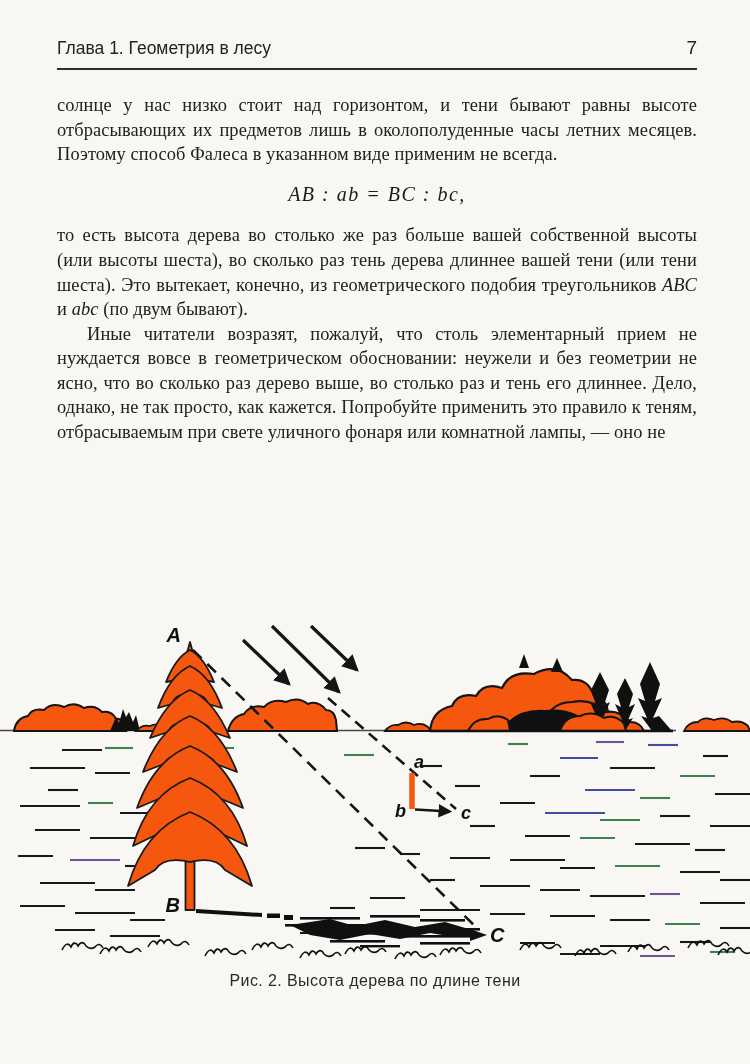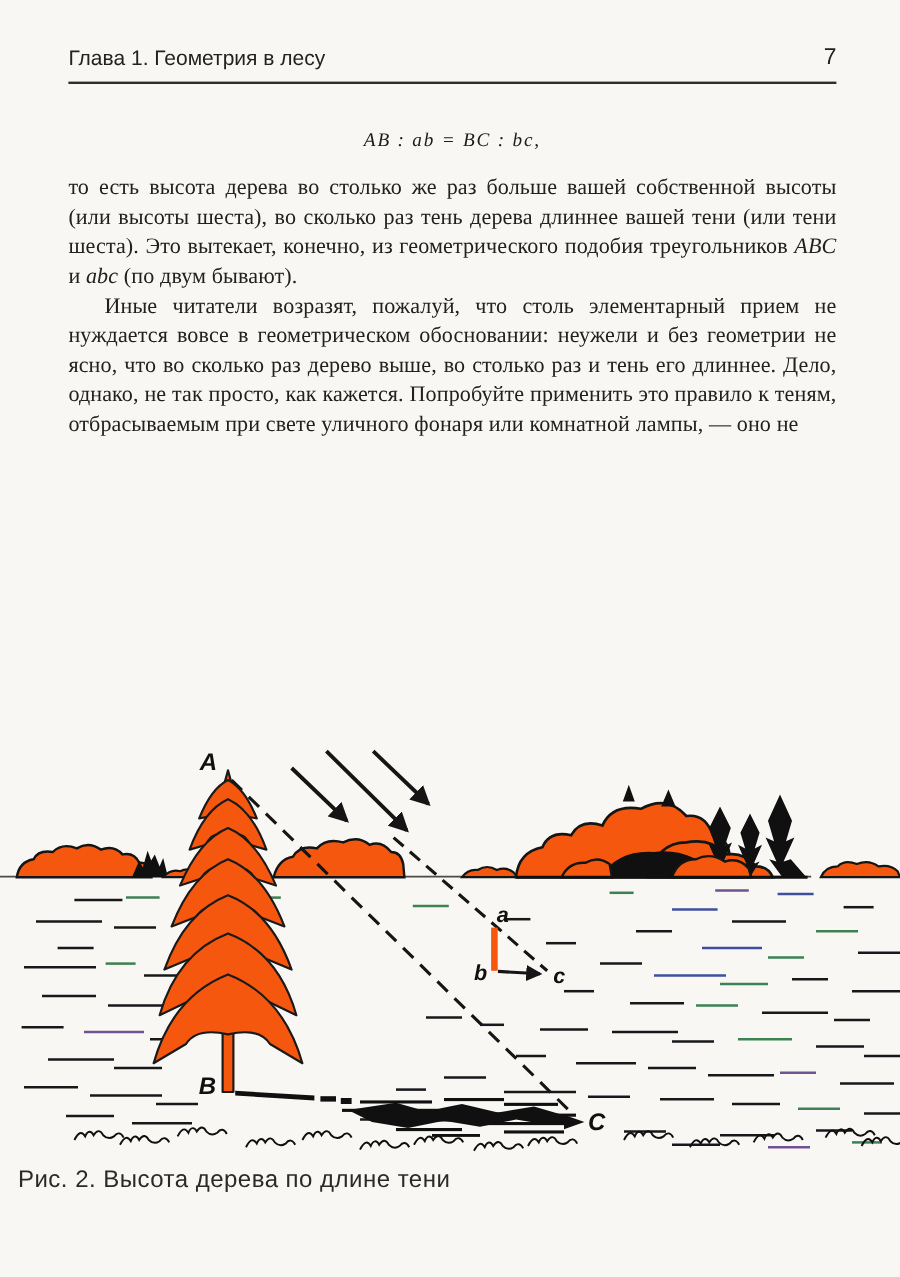--- a/index.html
+++ b/index.html
@@ -17,46 +17,46 @@
   .running-head .pageno{font-size:19px;}
   .text-block{
     position:absolute;left:57px;top:93px;width:640px;
     font-size:18.4px;line-height:1.335;text-align:justify;
     color:#212121;letter-spacing:.1px;
   }
   .text-block p{margin:0;}
   .text-block p.indent{text-indent:30px;}
   .text-block .it{font-style:italic;}
   .formula{
-    text-align:center;font-style:italic;font-size:16px;
+    text-align:center;font-style:italic;font-size:20px;
     margin:14px 0 16px 0;letter-spacing:1.5px;color:#1b1b1b;
   }
   .figure{position:absolute;left:0;top:598px;width:750px;}
   .figure svg{display:block;}
   .fig-caption{
-    margin-top:12px;text-align:left;
-    font-family:"Liberation Sans",sans-serif;font-size:20px;color:#2a2a2a;
+    margin-top:12px;text-align:center;
+    font-family:"Liberation Sans",sans-serif;font-size:16px;color:#2a2a2a;
     letter-spacing:.4px;
-    padding-left:15px;
   }
   .lbl{font-family:"Liberation Sans",sans-serif;font-weight:bold;font-style:italic;fill:#101010;}
   .lbl-big{font-size:20px;}
   .lbl-small{font-size:18px;}
 </style>
 </head>
 <body>
 
 <div class="page">
 
   <div class="running-head">
     <span>Глава 1. Геометрия в лесу</span>
     <span class="pageno">7</span>
   </div>
 
   <div class="text-block" id="paragraphs">
+      <p><span>солнце у нас низко стоит над горизонтом, и тени бывают равны высоте отбрасывающих их предметов лишь в околополуденные часы летних месяцев. Поэтому способ Фалеса в указанном виде применим не всегда.</span></p>
       <div class="formula">AB : ab = BC : bc,</div>
       <p><span>то есть высота дерева во столько же раз больше вашей собственной высоты (или высоты шеста), во сколько раз тень дерева длиннее вашей тени (или тени шеста). Это вытекает, конечно, из геометрического подобия треугольников </span><span class="it">ABC</span><span> и </span><span class="it">abc</span><span> (по двум бывают).</span></p>
       <p class="indent"><span>Иные читатели возразят, пожалуй, что столь элементарный прием не нуждается вовсе в геометрическом обосновании: неужели и без геометрии не ясно, что во сколько раз дерево выше, во столько раз и тень его длиннее. Дело, однако, не так просто, как кажется. Попробуйте применить это правило к теням, отбрасываемым при свете уличного фонаря или комнатной лампы, — оно не</span></p>
     </div>
 
   <div class="figure">
     <svg width="750" height="362" viewBox="0 0 750 362">
       <defs>
         <marker id="ah" viewBox="0 0 10 10" refX="8.5" refY="5" markerWidth="5.2" markerHeight="5.2" orient="auto">
           <path d="M0,0 L10,5 L0,10 z" fill="#151515"></path>

